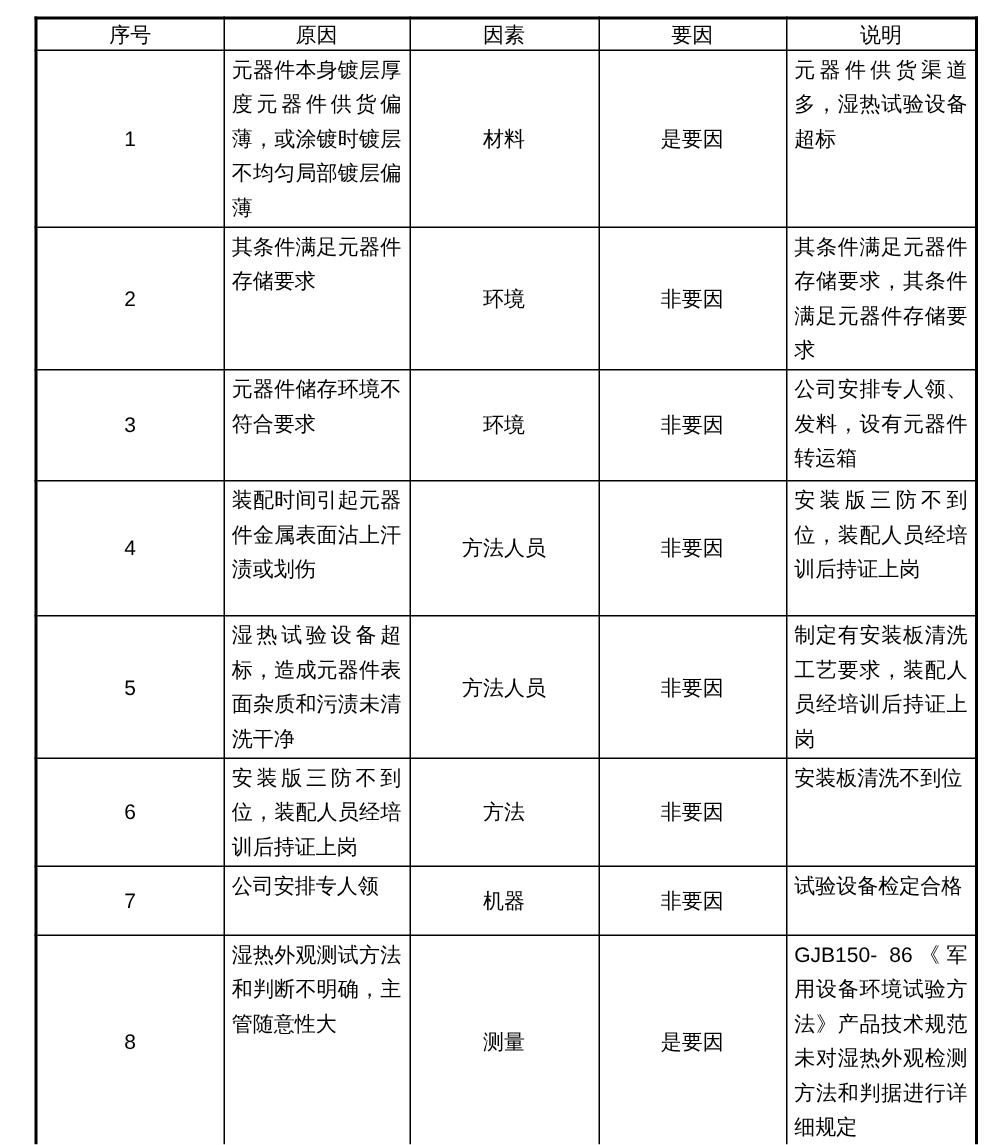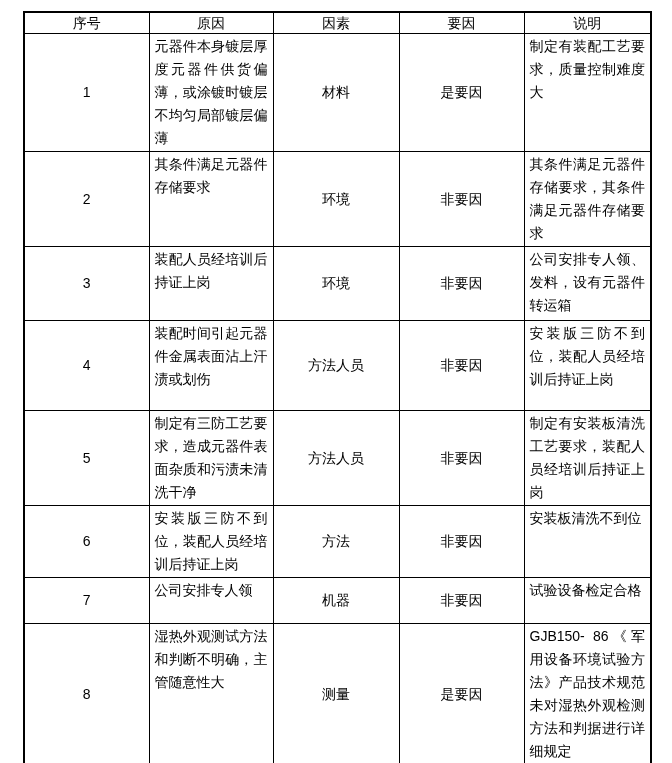--- a/index.html
+++ b/index.html
@@ -71,46 +71,46 @@
         <th>要因</th>
         <th>说明</th>
       </tr>
     </thead>
     <tbody>
       <tr style="height:116px">
         <td class="c-center">1</td>
         <td class="c-text">元器件本身镀层厚度元器件供货偏薄，或涂镀时镀层不均匀局部镀层偏薄</td>
         <td class="c-center">材料</td>
         <td class="c-center">是要因</td>
-        <td class="c-text">制定有装配工艺要求，质量控制难度大</td>
+        <td class="c-text">元器件供货渠道多，湿热试验设备超标</td>
       </tr>
       <tr style="height:92px">
         <td class="c-center">2</td>
         <td class="c-text">其条件满足元器件存储要求</td>
         <td class="c-center">环境</td>
         <td class="c-center">非要因</td>
         <td class="c-text">其条件满足元器件存储要求，其条件满足元器件存储要求</td>
       </tr>
       <tr style="height:74px">
         <td class="c-center">3</td>
-        <td class="c-text">装配人员经培训后持证上岗</td>
+        <td class="c-text">元器件储存环境不符合要求</td>
         <td class="c-center">环境</td>
         <td class="c-center">非要因</td>
         <td class="c-text">公司安排专人领、发料，设有元器件转运箱</td>
       </tr>
       <tr style="height:90px">
         <td class="c-center">4</td>
         <td class="c-text">装配时间引起元器件金属表面沾上汗渍或划伤</td>
         <td class="c-center">方法人员</td>
         <td class="c-center">非要因</td>
         <td class="c-text">安装版三防不到位，装配人员经培训后持证上岗</td>
       </tr>
       <tr style="height:90px">
         <td class="c-center">5</td>
-        <td class="c-text">制定有三防工艺要求，造成元器件表面杂质和污渍未清洗干净</td>
+        <td class="c-text">湿热试验设备超标，造成元器件表面杂质和污渍未清洗干净</td>
         <td class="c-center">方法人员</td>
         <td class="c-center">非要因</td>
         <td class="c-text">制定有安装板清洗工艺要求，装配人员经培训后持证上岗</td>
       </tr>
       <tr style="height:72px">
         <td class="c-center">6</td>
         <td class="c-text">安装版三防不到位，装配人员经培训后持证上岗</td>
         <td class="c-center">方法</td>
         <td class="c-center">非要因</td>
         <td class="c-text">安装板清洗不到位</td>

